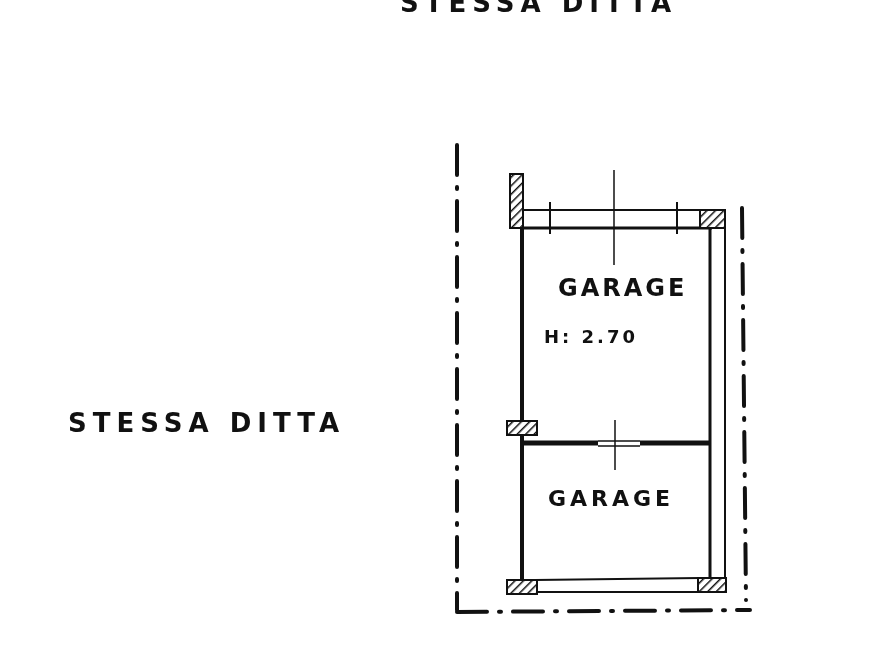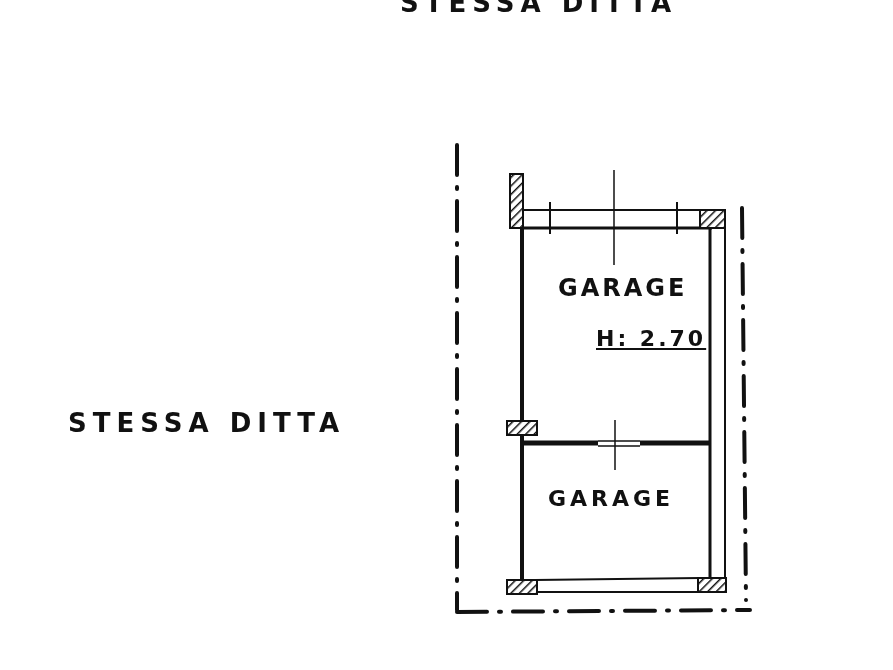--- a/index.html
+++ b/index.html
@@ -50,14 +50,14 @@
     <rect x="700" y="210" width="25" height="18" fill="url(#hatch)"></rect>
     <rect x="507" y="421" width="30" height="14" fill="url(#hatch)"></rect>
     <rect x="507" y="580" width="30" height="14" fill="url(#hatch)"></rect>
     <rect x="698" y="578" width="28" height="14" fill="url(#hatch)"></rect>
   </g>
 </svg>
 
 <div class="label" style="left:400px; top:-12px; font-size:26px;">STESSA DITTA</div>
 <div class="label" style="left:68px; top:408px; font-size:26px;">STESSA DITTA</div>
 <div class="label" style="left:558px; top:274px; font-size:24px; letter-spacing:3px;">GARAGE</div>
-<div class="label" style="left:596px; top:326px; font-size:22px; letter-spacing:3px;text-decoration:underline;">H: 2.70</div>
+<div class="label" style="left:544px; top:326px; font-size:18px; letter-spacing:3px;">H: 2.70</div>
 <div class="label" style="left:548px; top:486px; font-size:22px; letter-spacing:4px;">GARAGE</div>
 
 </body></html>

